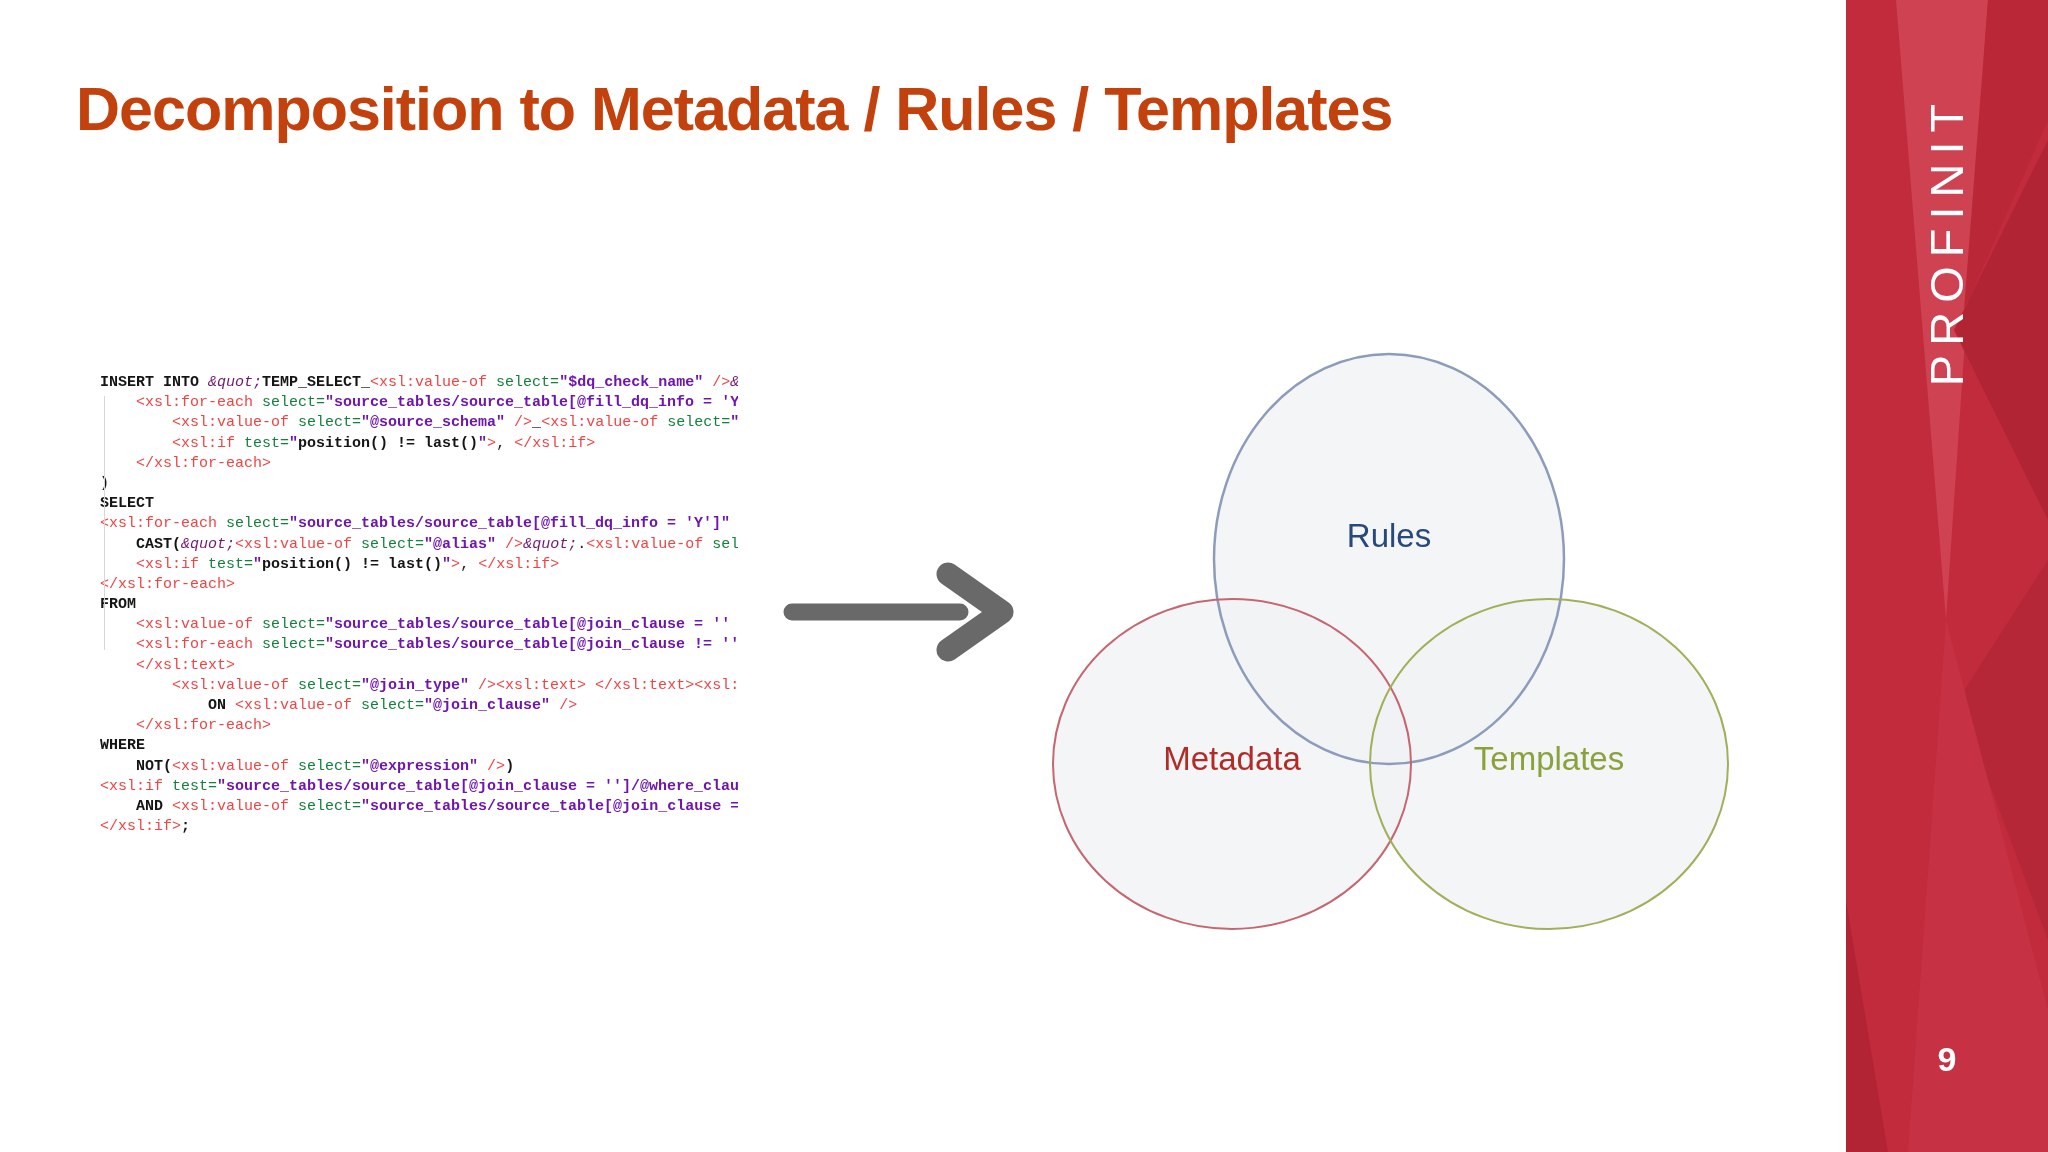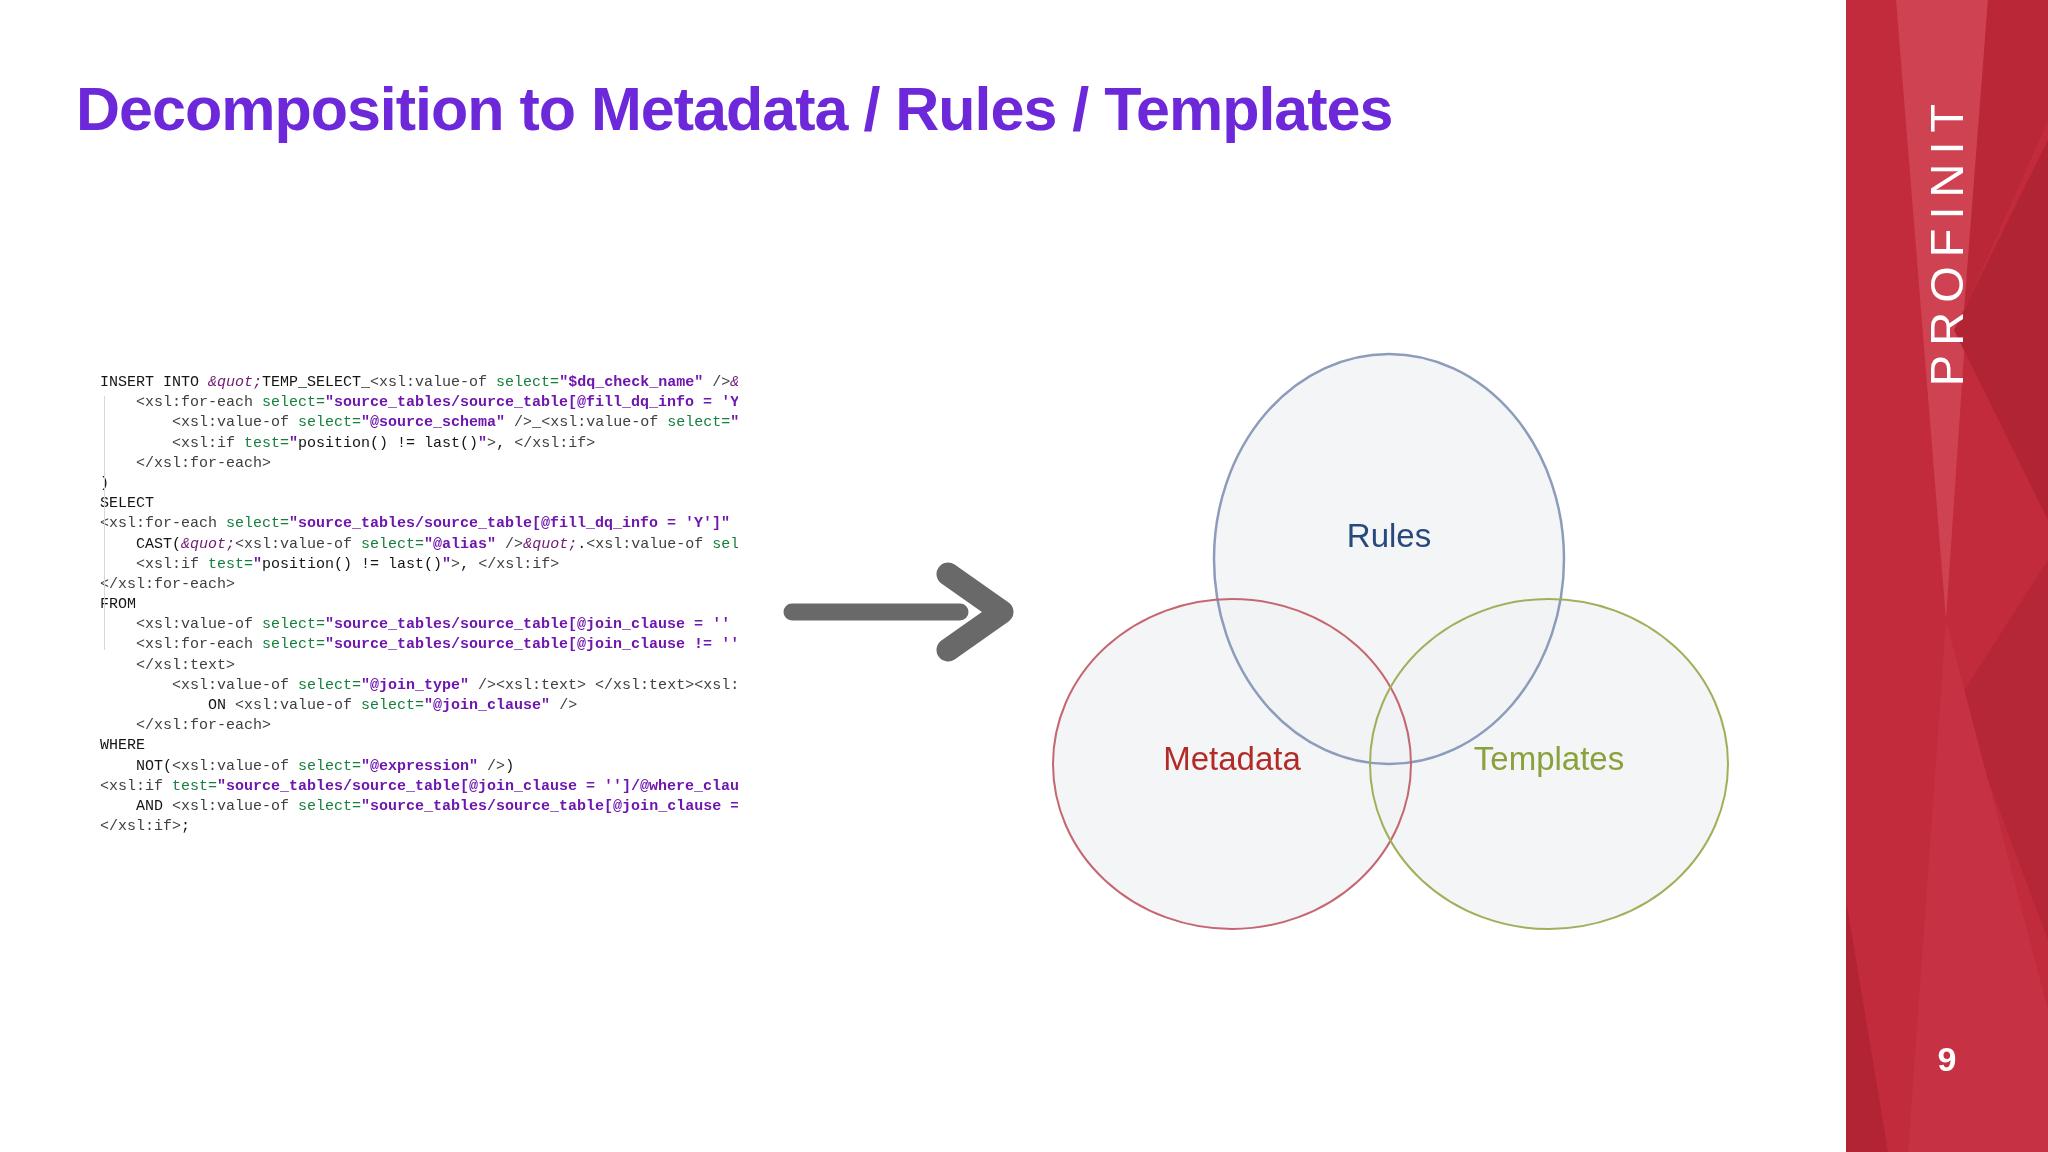--- a/index.html
+++ b/index.html
@@ -1,33 +1,33 @@
 <!DOCTYPE html>
 <html><head>
 <meta charset="utf-8">
 <style>
   * { margin:0; padding:0; box-sizing:border-box; }
   html,body { width:2048px; height:1152px; background:#ffffff; font-family:"Liberation Sans", sans-serif; }
   .slide { position:relative; width:2048px; height:1152px; background:#ffffff; overflow:hidden; }
 
   .title {
     position:absolute; left:76px; top:74px;
-    font-size:61px; font-weight:bold; color:#6d28d9;
+    font-size:61px; font-weight:bold; color:#c2410c;
     letter-spacing:-1px; white-space:nowrap;
   }
 
   
   .code {
     position:absolute; left:100px; top:373px; width:638px; height:470px;
     font-family:"Liberation Mono", monospace; font-size:15px; line-height:20.2px;
     white-space:pre; overflow:hidden; color:#222;
   }
   .code .cl { height:20.2px; }
-  .code .kw  { color:#151515; font-weight:normal; }
-  .code .tag { color:#404040; }
+  .code .kw  { color:#151515; font-weight:bold; }
+  .code .tag { color:#ef4444; }
   .code .attr{ color:#15803d; }
   .code .val { color:#6e16ad; font-weight:bold; }
   .code .ent { color:#701a75; font-style:italic; }
   .code .pl  { color:#222222; }
   .indent-guide {
     position:absolute; left:104px; top:396px; width:1px; height:254px;
     background:#d7d7d7;
   }
 
   .arrow-svg { position:absolute; left:778px; top:562px; }

